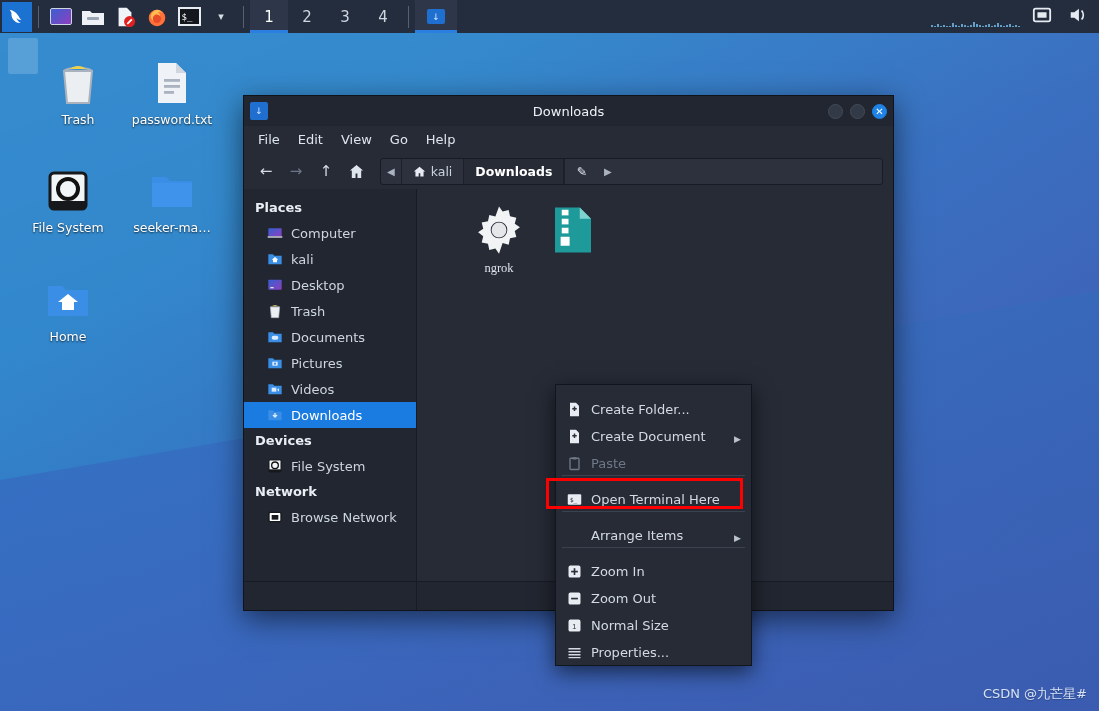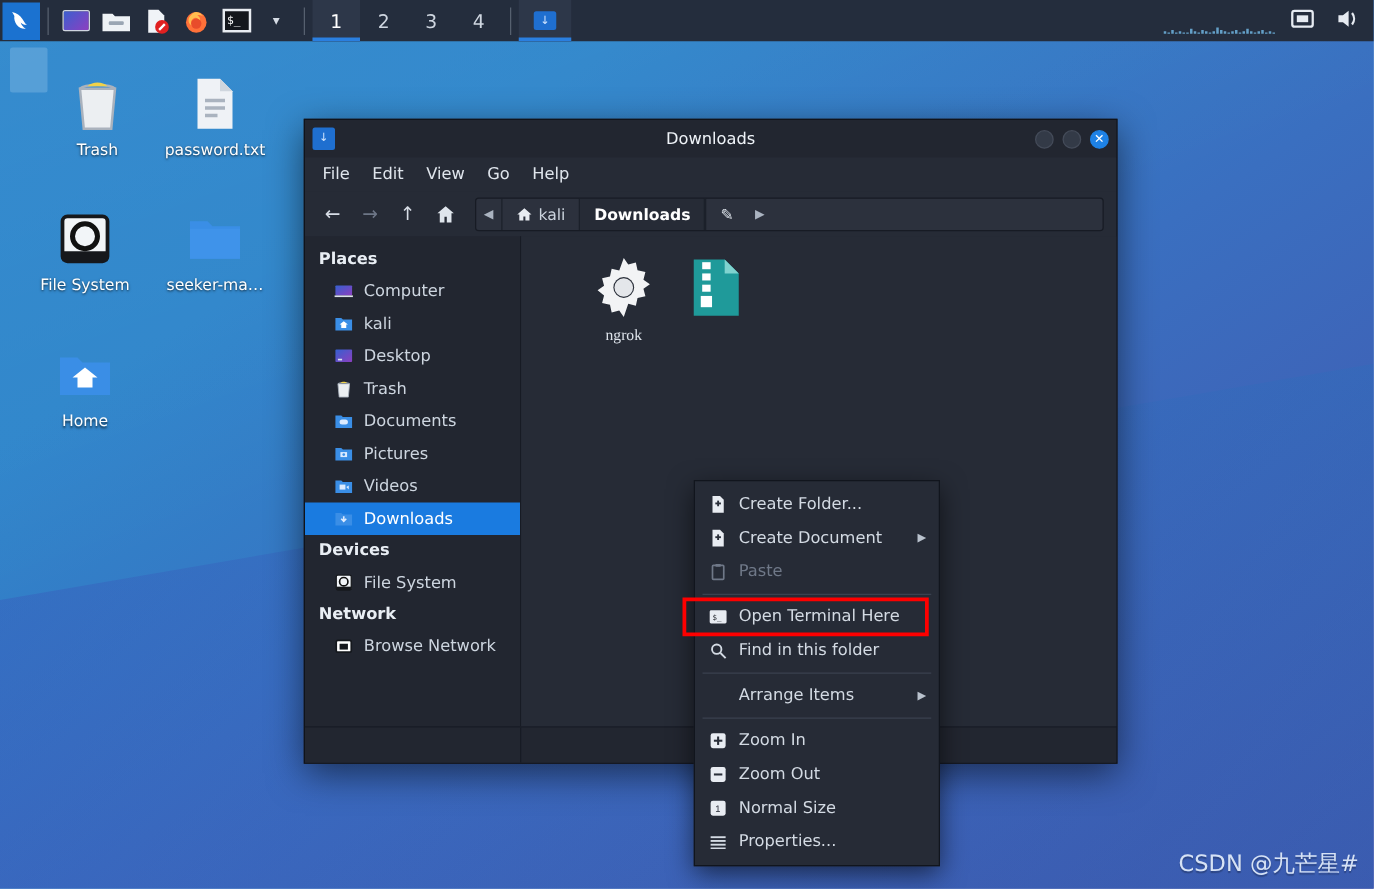--- a/index.html
+++ b/index.html
@@ -151,33 +151,33 @@
   #statusbar .sbleft { width: 173px; border-right: 1px solid #171b24; height: 100%; }
   #statusbar .sbright { flex: 1; display: flex; align-items: center; justify-content: space-between; padding: 0 14px; }
 
   
   #ctxmenu {
     position: absolute; left: 555px; top: 384px; width: 197px;
     background: #262b36; border: 1px solid #11151d;
     box-shadow: 0 6px 20px rgba(0,0,0,.6);
     padding: 5px 0; z-index: 60; font-size: 13px;
   }
-  .mi { display: flex; align-items: center; height: 27px; padding: 0 10px; color: #d3dae3; gap: 9px; position: relative; }
+  .mi { display: flex; align-items: flex-end; height: 27px; padding: 0 10px; color: #d3dae3; gap: 9px; position: relative; }
   .mi.disabled { color: #6f7888; }
   .mi .mico { width: 16px; height: 16px; display: flex; align-items: center; justify-content: center; flex: none; }
   .mi .sub { margin-left: auto; font-size: 9px; color: #b9c2cd; }
   .msep { height: 1px; background: #3a414f; margin: 4px 6px; }
   #hilite {
     position: absolute; left: -1px; top: 0; width: 197px; height: 30px;
     border: 3px solid #fe0000; pointer-events: none;
   }
 
   
   #wm {
-    position: absolute; right: 12px; bottom: 8px; color: #e4eefb; font-size: 18px;
+    position: absolute; right: 12px; bottom: 8px; color: #e4eefb; font-size: 13px;
     opacity: .92; z-index: 70; text-shadow: 0 1px 1px rgba(0,0,0,.3);
   }
 </style>
 </head>
 <body>
 
 <div id="desktop"></div>
 
 <div style="position:absolute;left:8px;top:38px;width:30px;height:36px;background:#8fc0e8;opacity:.38;border-radius:2px;z-index:2"></div>
 
@@ -616,31 +616,20 @@
         <span style="display: inline-flex; align-items: center; justify-content: center;">
           <svg width="15" height="15" viewBox="0 0 20 20">
             <rect x="1" y="3" width="18" height="14" rx="1.5" fill="#e8ecf2"></rect>
             <text x="4" y="13" font-size="8" font-family="monospace" fill="#1a1d24">$_</text>
           </svg>
         </span>
       </span>
       <span>Open Terminal Here</span>
       <div id="hilite" style="border-color: rgb(254, 0, 0); left: -10px; top: -2px; width: 197px; height: 31px;"></div>
     </div>
-    <div class="mi">
-      <span class="mico">
-        <span style="display: inline-flex; align-items: center; justify-content: center;">
-          <svg width="15" height="15" viewBox="0 0 20 20">
-            <circle cx="8.5" cy="8.5" r="5" fill="none" stroke="#d3dae3" stroke-width="2"></circle>
-            <path d="M12.5 12.5L18 18" stroke="#d3dae3" stroke-width="2"></path>
-          </svg>
-        </span>
-      </span>
-      <span>Find in this folder</span>
-    </div>
     <div class="msep"></div>
     <div class="mi">
       <span class="mico"></span>
       <span>Arrange Items</span>
       <span class="sub">▶</span>
     </div>
     <div class="msep"></div>
     <div class="mi">
       <span class="mico">
         <span style="display: inline-flex; align-items: center; justify-content: center;">

